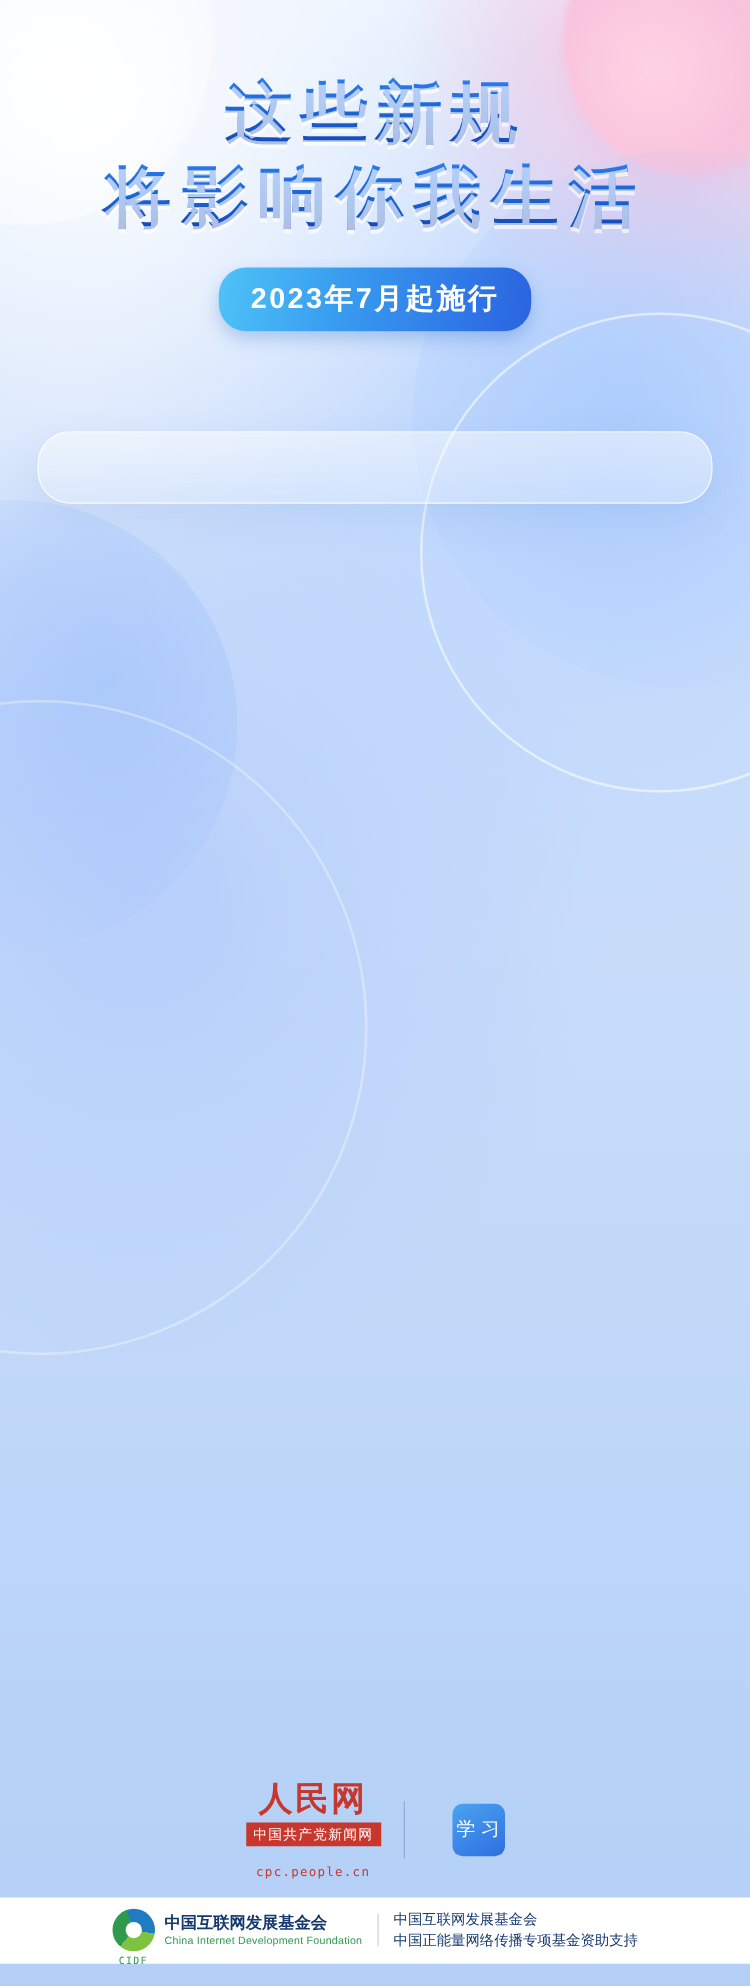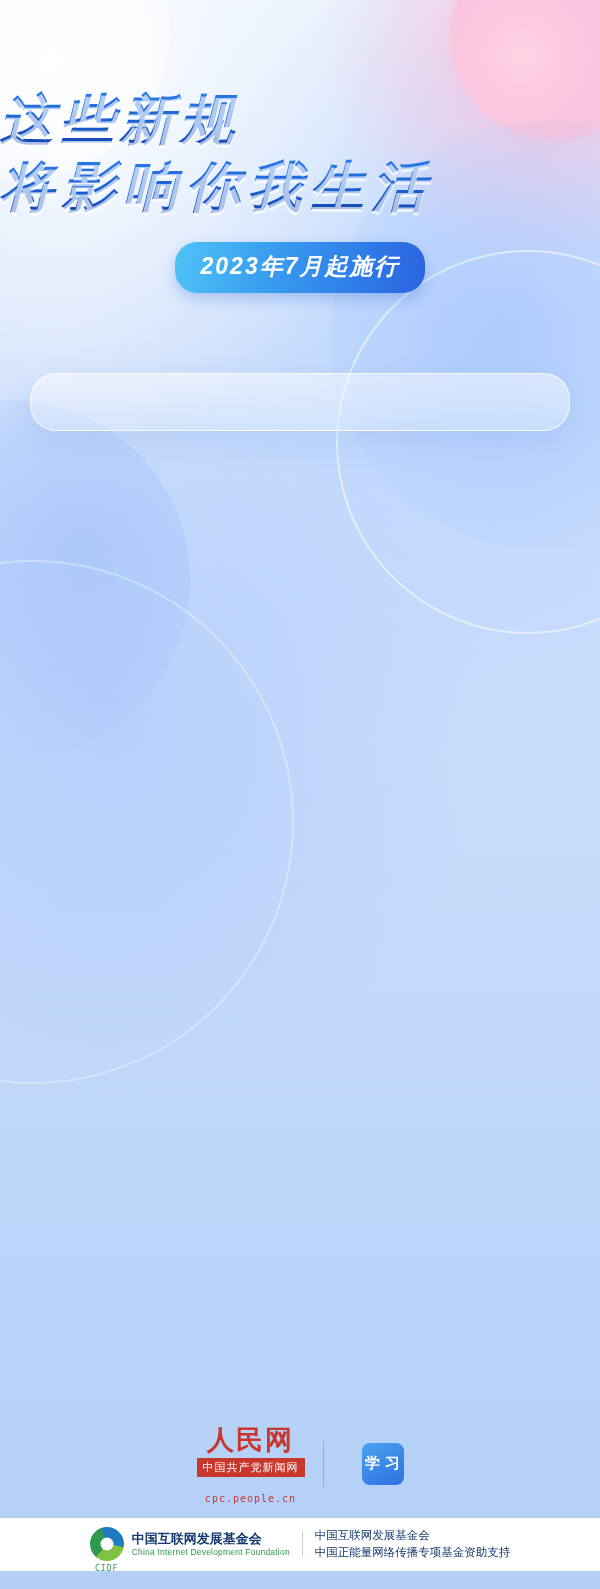--- a/index.html
+++ b/index.html
@@ -56,23 +56,22 @@
     position: absolute;
     border-radius: 50%;
     border: 2px solid rgba(255,255,255,0.55);
   }
   .arc1 { width: 380px; height: 380px; right: -120px; top: 250px; }
   .arc2 { width: 520px; height: 520px; left: -230px; top: 560px; border-color: rgba(255,255,255,0.35); }
 
   
   .header {
     position: relative;
-    padding-top: 86px;
-    text-align: left;
-    font-style: italic;
+    padding-top: 58px;
+    text-align: center;
   }
   .title-line {
     font-size: 54px;
     font-weight: 700;
     letter-spacing: 6px;
     line-height: 1.24;
     color: #1657c8;
     text-shadow: 0 3px 0 rgba(255,255,255,0.65);
     background: linear-gradient(180deg, #2f7ff0 0%, #1a5fd0 55%, #123fa8 100%);
     -webkit-background-clip: text;
@@ -250,21 +249,21 @@
     align-items: center;
     gap: 8px;
   }
   .xuexi-badge {
     width: 42px;
     height: 42px;
     border-radius: 8px;
     background: linear-gradient(150deg, #4aa3f0 0%, #2f6fe0 100%);
     color: #fff;
     font-size: 15px;
-    font-weight: 700;
+    font-weight: 400;
     line-height: 1.05;
     display: flex;
     align-items: center;
     justify-content: center;
     text-align: center;
     padding: 3px;
     box-sizing: border-box;
     font-family: "DejaVu Sans", "Liberation Sans", sans-serif;
     margin-left: 20px;
   }

